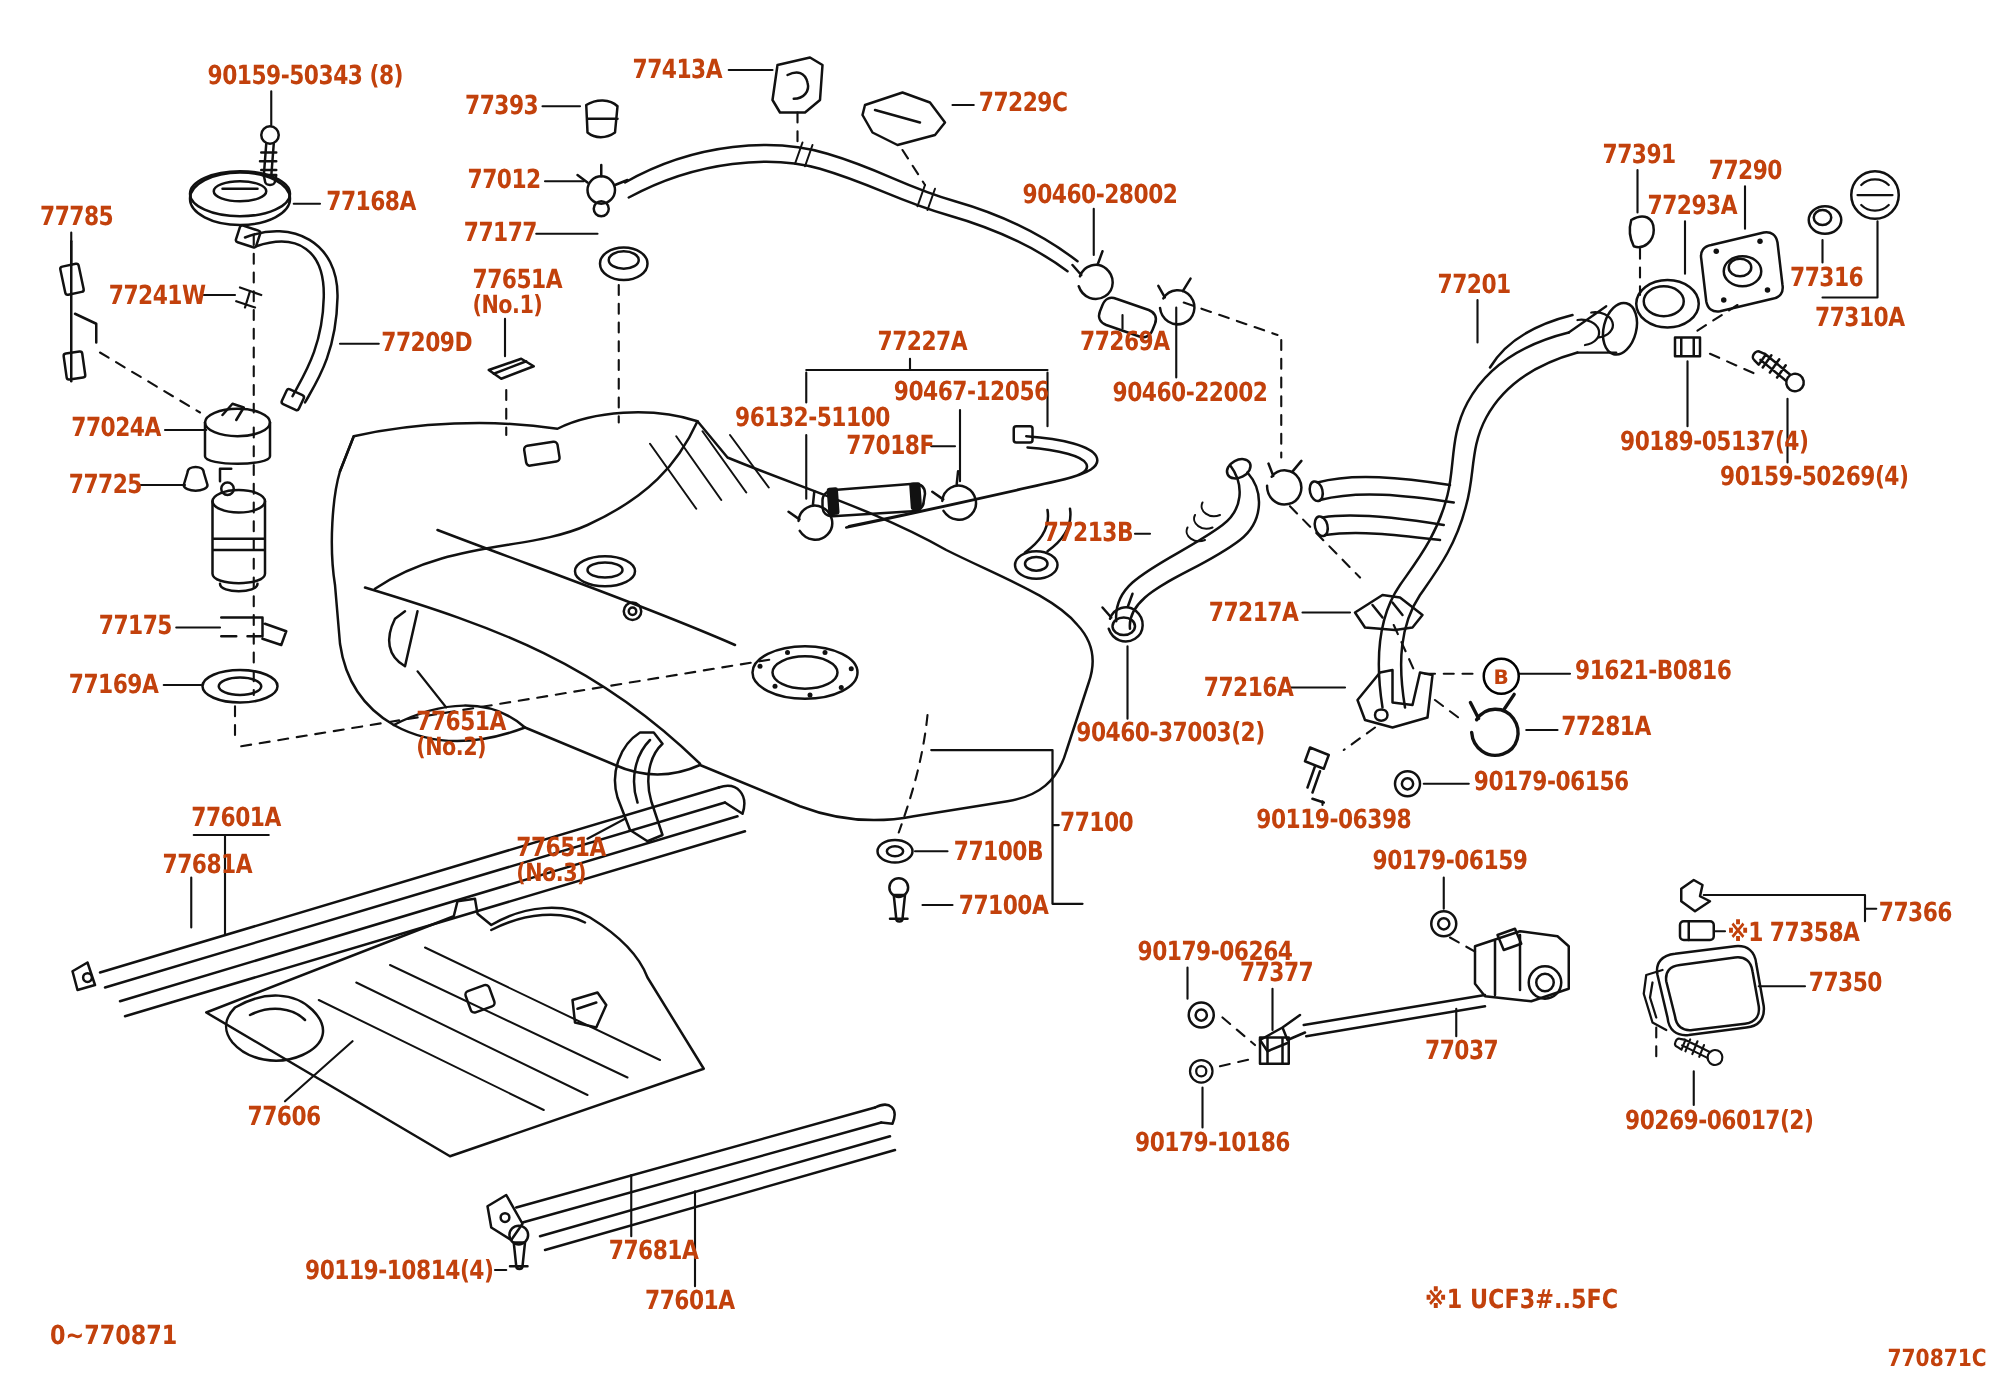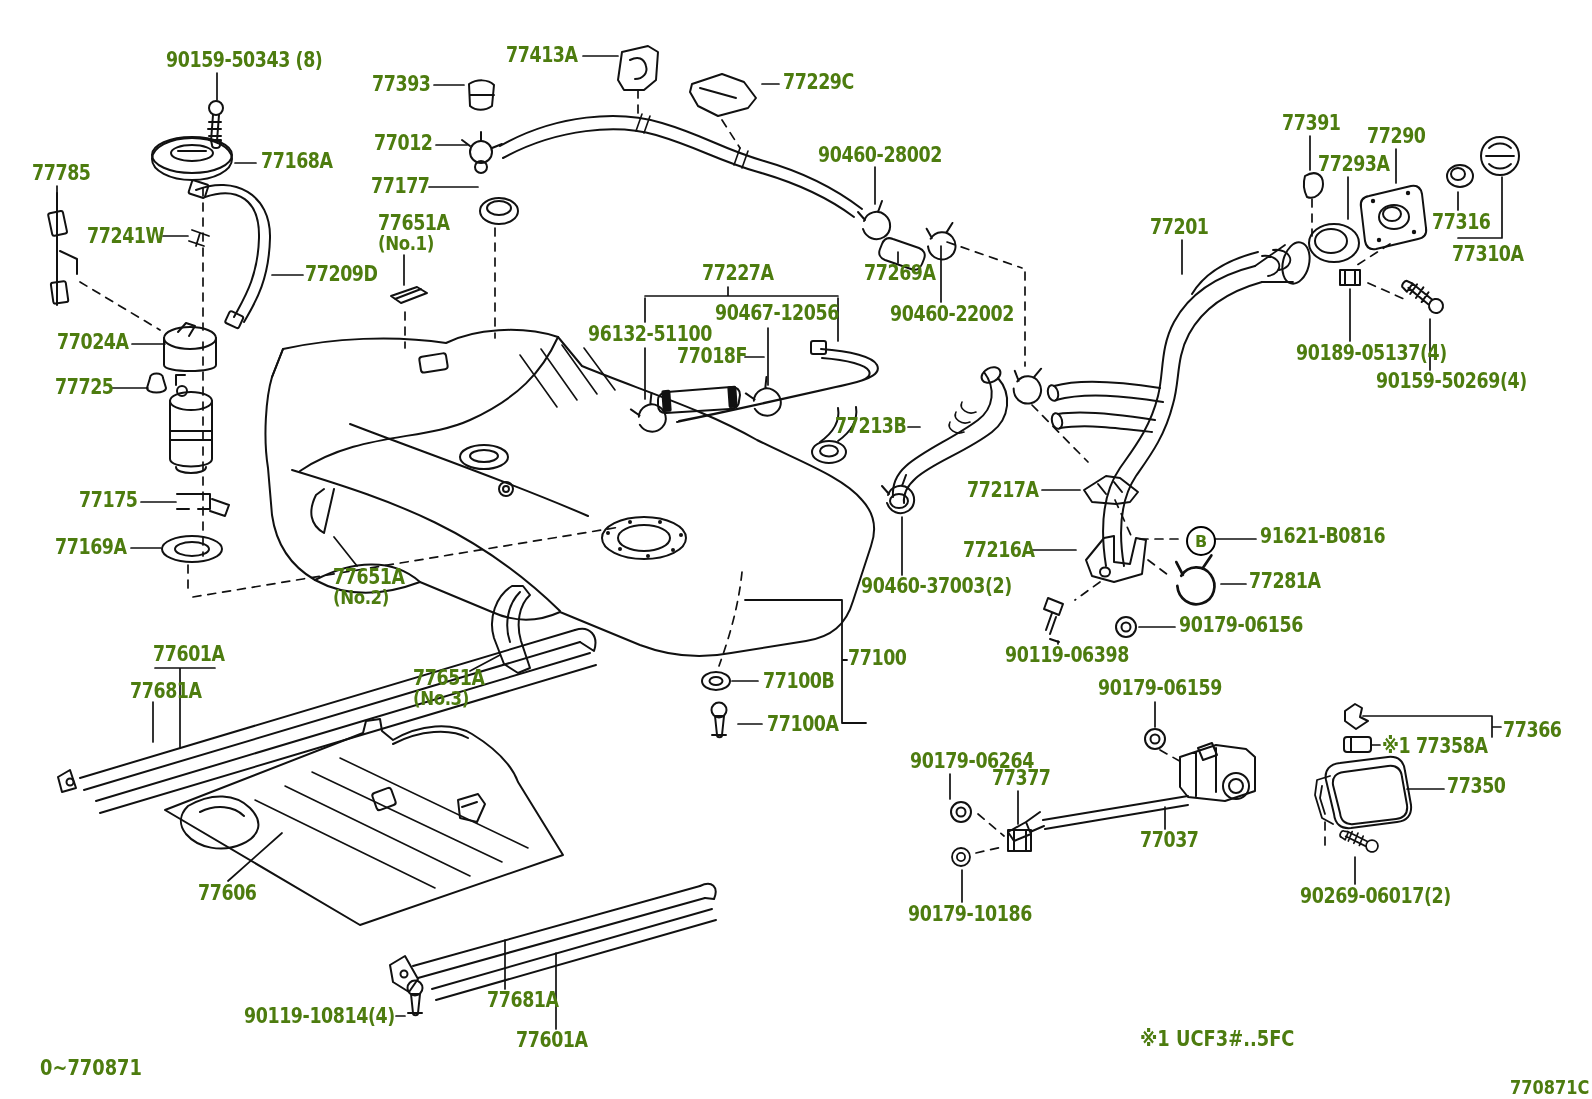--- a/index.html
+++ b/index.html
@@ -1,17 +1,17 @@
 <!DOCTYPE html>
 <html><head>
 <meta charset="utf-8">
 <style>
   html,body{margin:0;padding:0;background:#fff}
   .stage{position:relative;width:1592px;height:1099px;background:#fff;overflow:hidden;
-         font-family:"DejaVu Sans",sans-serif;color:#4d7c0f}
+         font-family:"DejaVu Sans",sans-serif;color:#c2410c}
   .stage svg{position:absolute;left:0;top:0}
   .callout{position:absolute;font-weight:700;font-size:21px;line-height:.95;white-space:nowrap;
            letter-spacing:-.5px;transform:scaleX(.83);transform-origin:left top}
   .callout .sub{display:block;font-size:20px}
   .code{position:absolute;font-weight:700;font-size:21px;white-space:nowrap;
         transform:scaleX(.85);transform-origin:left top}
   .bcircle{position:absolute;width:26px;height:26px;border:2.5px solid #000;border-radius:50%;
            display:flex;align-items:center;justify-content:center;
            font-weight:700;font-size:16px;background:#fff}
 </style>

